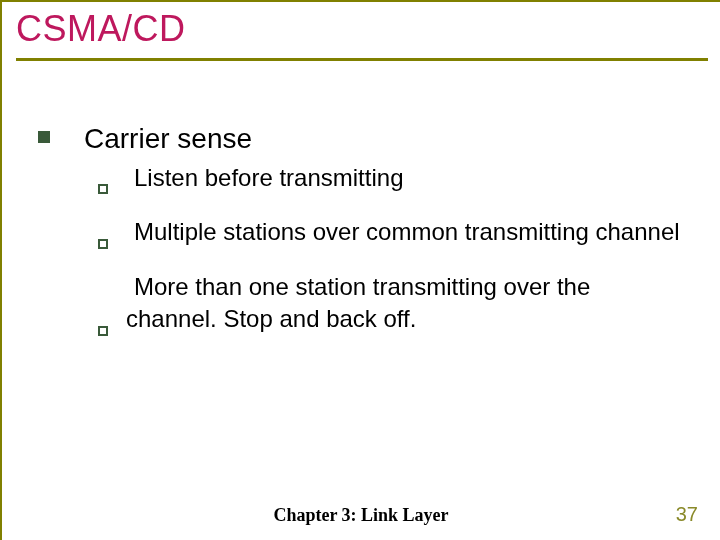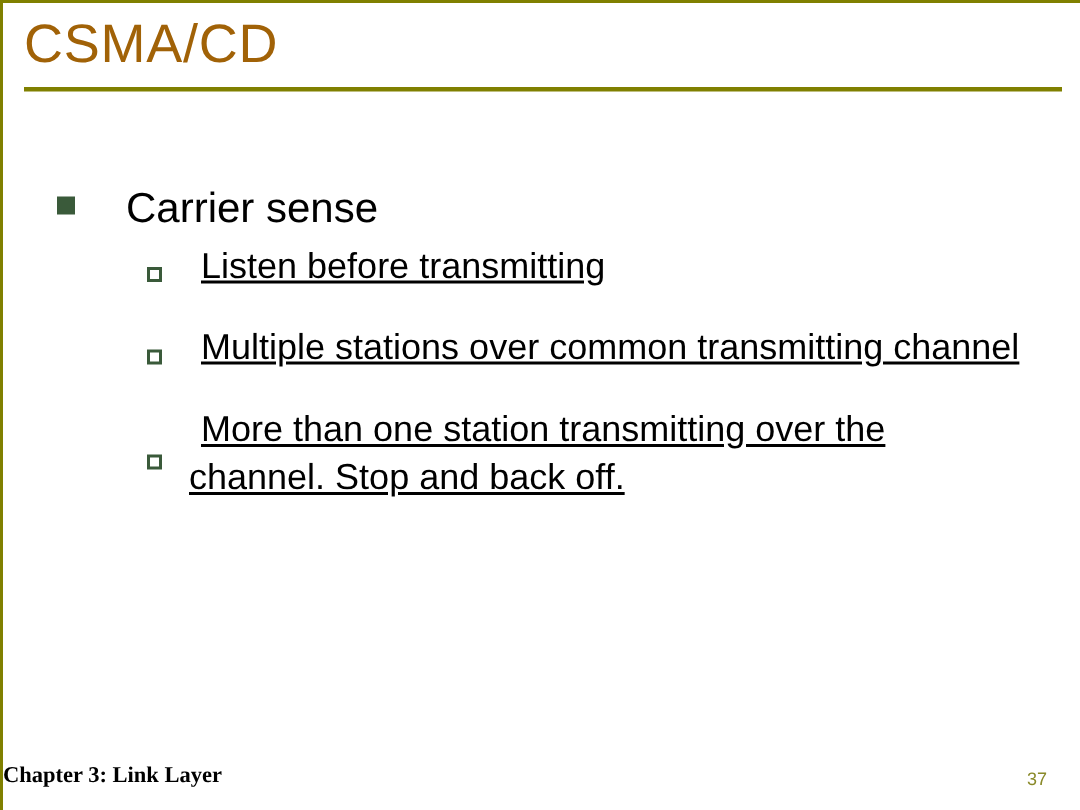--- a/index.html
+++ b/index.html
@@ -12,21 +12,21 @@
     border-top: 2px solid #808000;
     padding: 0;
   }
   .title-wrap {
     padding: 6px 0 0 14px;
   }
   .title {
     font-size: 36px;
     letter-spacing: 0.5px;
     font-weight: 400;
-    color: #a16207;
+    color: #be185d;
     padding-bottom: 6px;
   }
   .title-underline {
     margin-top: 2px;
     height: 3px;
     width: 692px;
     background: #808000;
   }
   .body {
     padding: 60px 30px 0 36px;
@@ -48,51 +48,51 @@
     font-size: 28px;
     line-height: 1.25;
   }
   .sub {
     margin-left: 60px;
     margin-top: 6px;
     margin-bottom: 22px;
   }
   .lvl2 {
     display: flex;
-    align-items: center;
-    text-decoration: underline;
+    align-items: flex-end;
   }
   .lvl2 .bullet2 {
     width: 10px; height: 10px;
     border: 2px solid #3a5a3a;
     margin-top: 10px;
     margin-right: 18px;
     flex: 0 0 auto;
     box-sizing: border-box;
   }
   .lvl2 .text2 {
     font-size: 24px;
     line-height: 1.35;
     max-width: 560px;
     text-indent: 8px;
   }
   .footer-center {
     position: absolute;
     bottom: 14px;
     width: 100%;
+    text-align: center;
     font-family: "Times New Roman", Times, serif;
     font-weight: bold;
-    font-size: 15px;
+    font-size: 18px;
   }
   .footer-right {
     position: absolute;
     bottom: 14px;
     right: 22px;
     font-family: Arial, sans-serif;
-    font-size: 12px;
+    font-size: 20px;
     color: #8a8a2a;
   }
 </style>
 </head>
 <body>
 
 <div class="slide">
 
   <div class="title-wrap">
     <div class="title">CSMA/CD</div>

